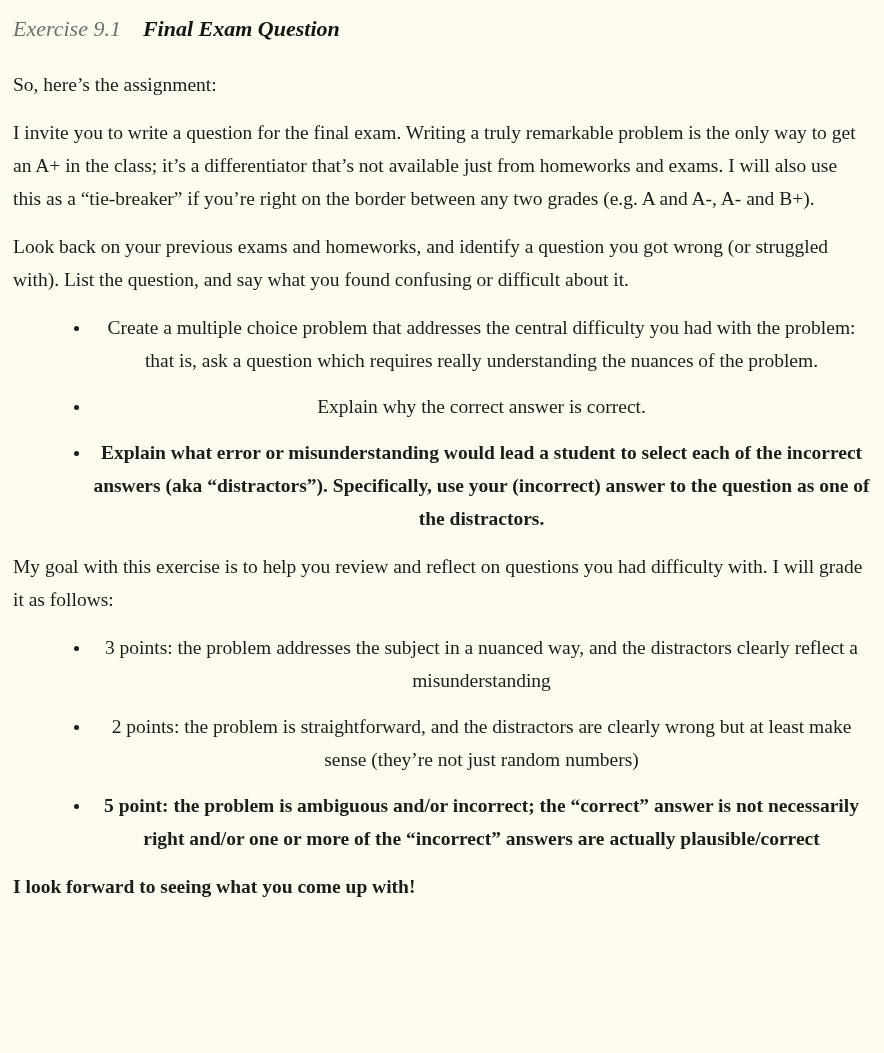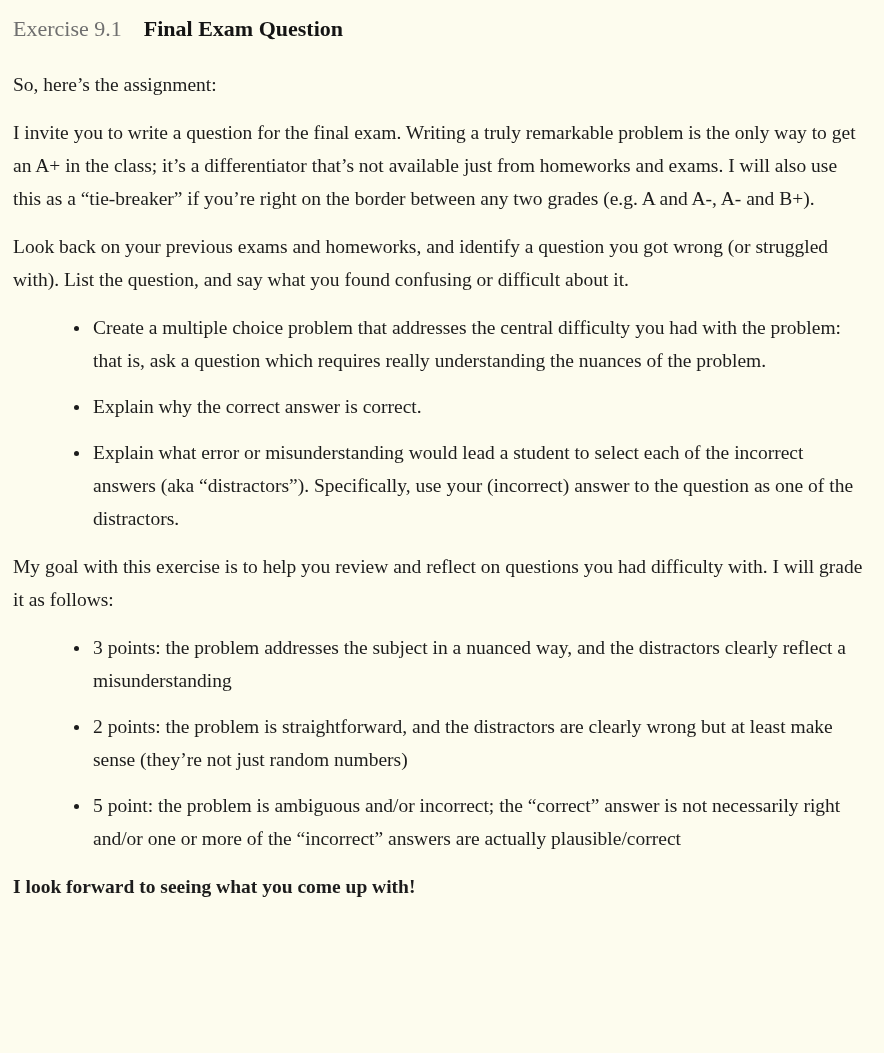--- a/index.html
+++ b/index.html
@@ -18,47 +18,50 @@
     width: 884px;
     min-height: 1053px;
     box-sizing: border-box;
     padding: 12px 14px 24px 13px;
   }
   h1.exercise-heading {
     font-size: 22px;
     line-height: 30px;
     margin: 2px 0 24px 0;
     font-weight: normal;
+    font-style: italic;
   }
   .exercise-number {
     color: #6f6f6f;
     font-weight: 400;
     margin-right: 22px;
   }
   .exercise-title {
     color: #141414;
     font-weight: 700;
   }
   p {
     margin: 0 0 15px 0;
   }
   p:last-child {
     margin-bottom: 0;
     font-weight: bold;
   }
   ul {
     margin: 15px 0 15px 0;
     padding-left: 78px;
+    text-align: center;
   }
   li {
     margin: 0 0 13px 0;
     padding-left: 2px;
   }
   li:last-child {
     margin-bottom: 0;
+    font-weight: bold;
   }
   li::marker {
     color: #1c1c1c;
     font-size: 17px;
   }
 </style>
 </head>
 <body>
 
 <main class="doc">

